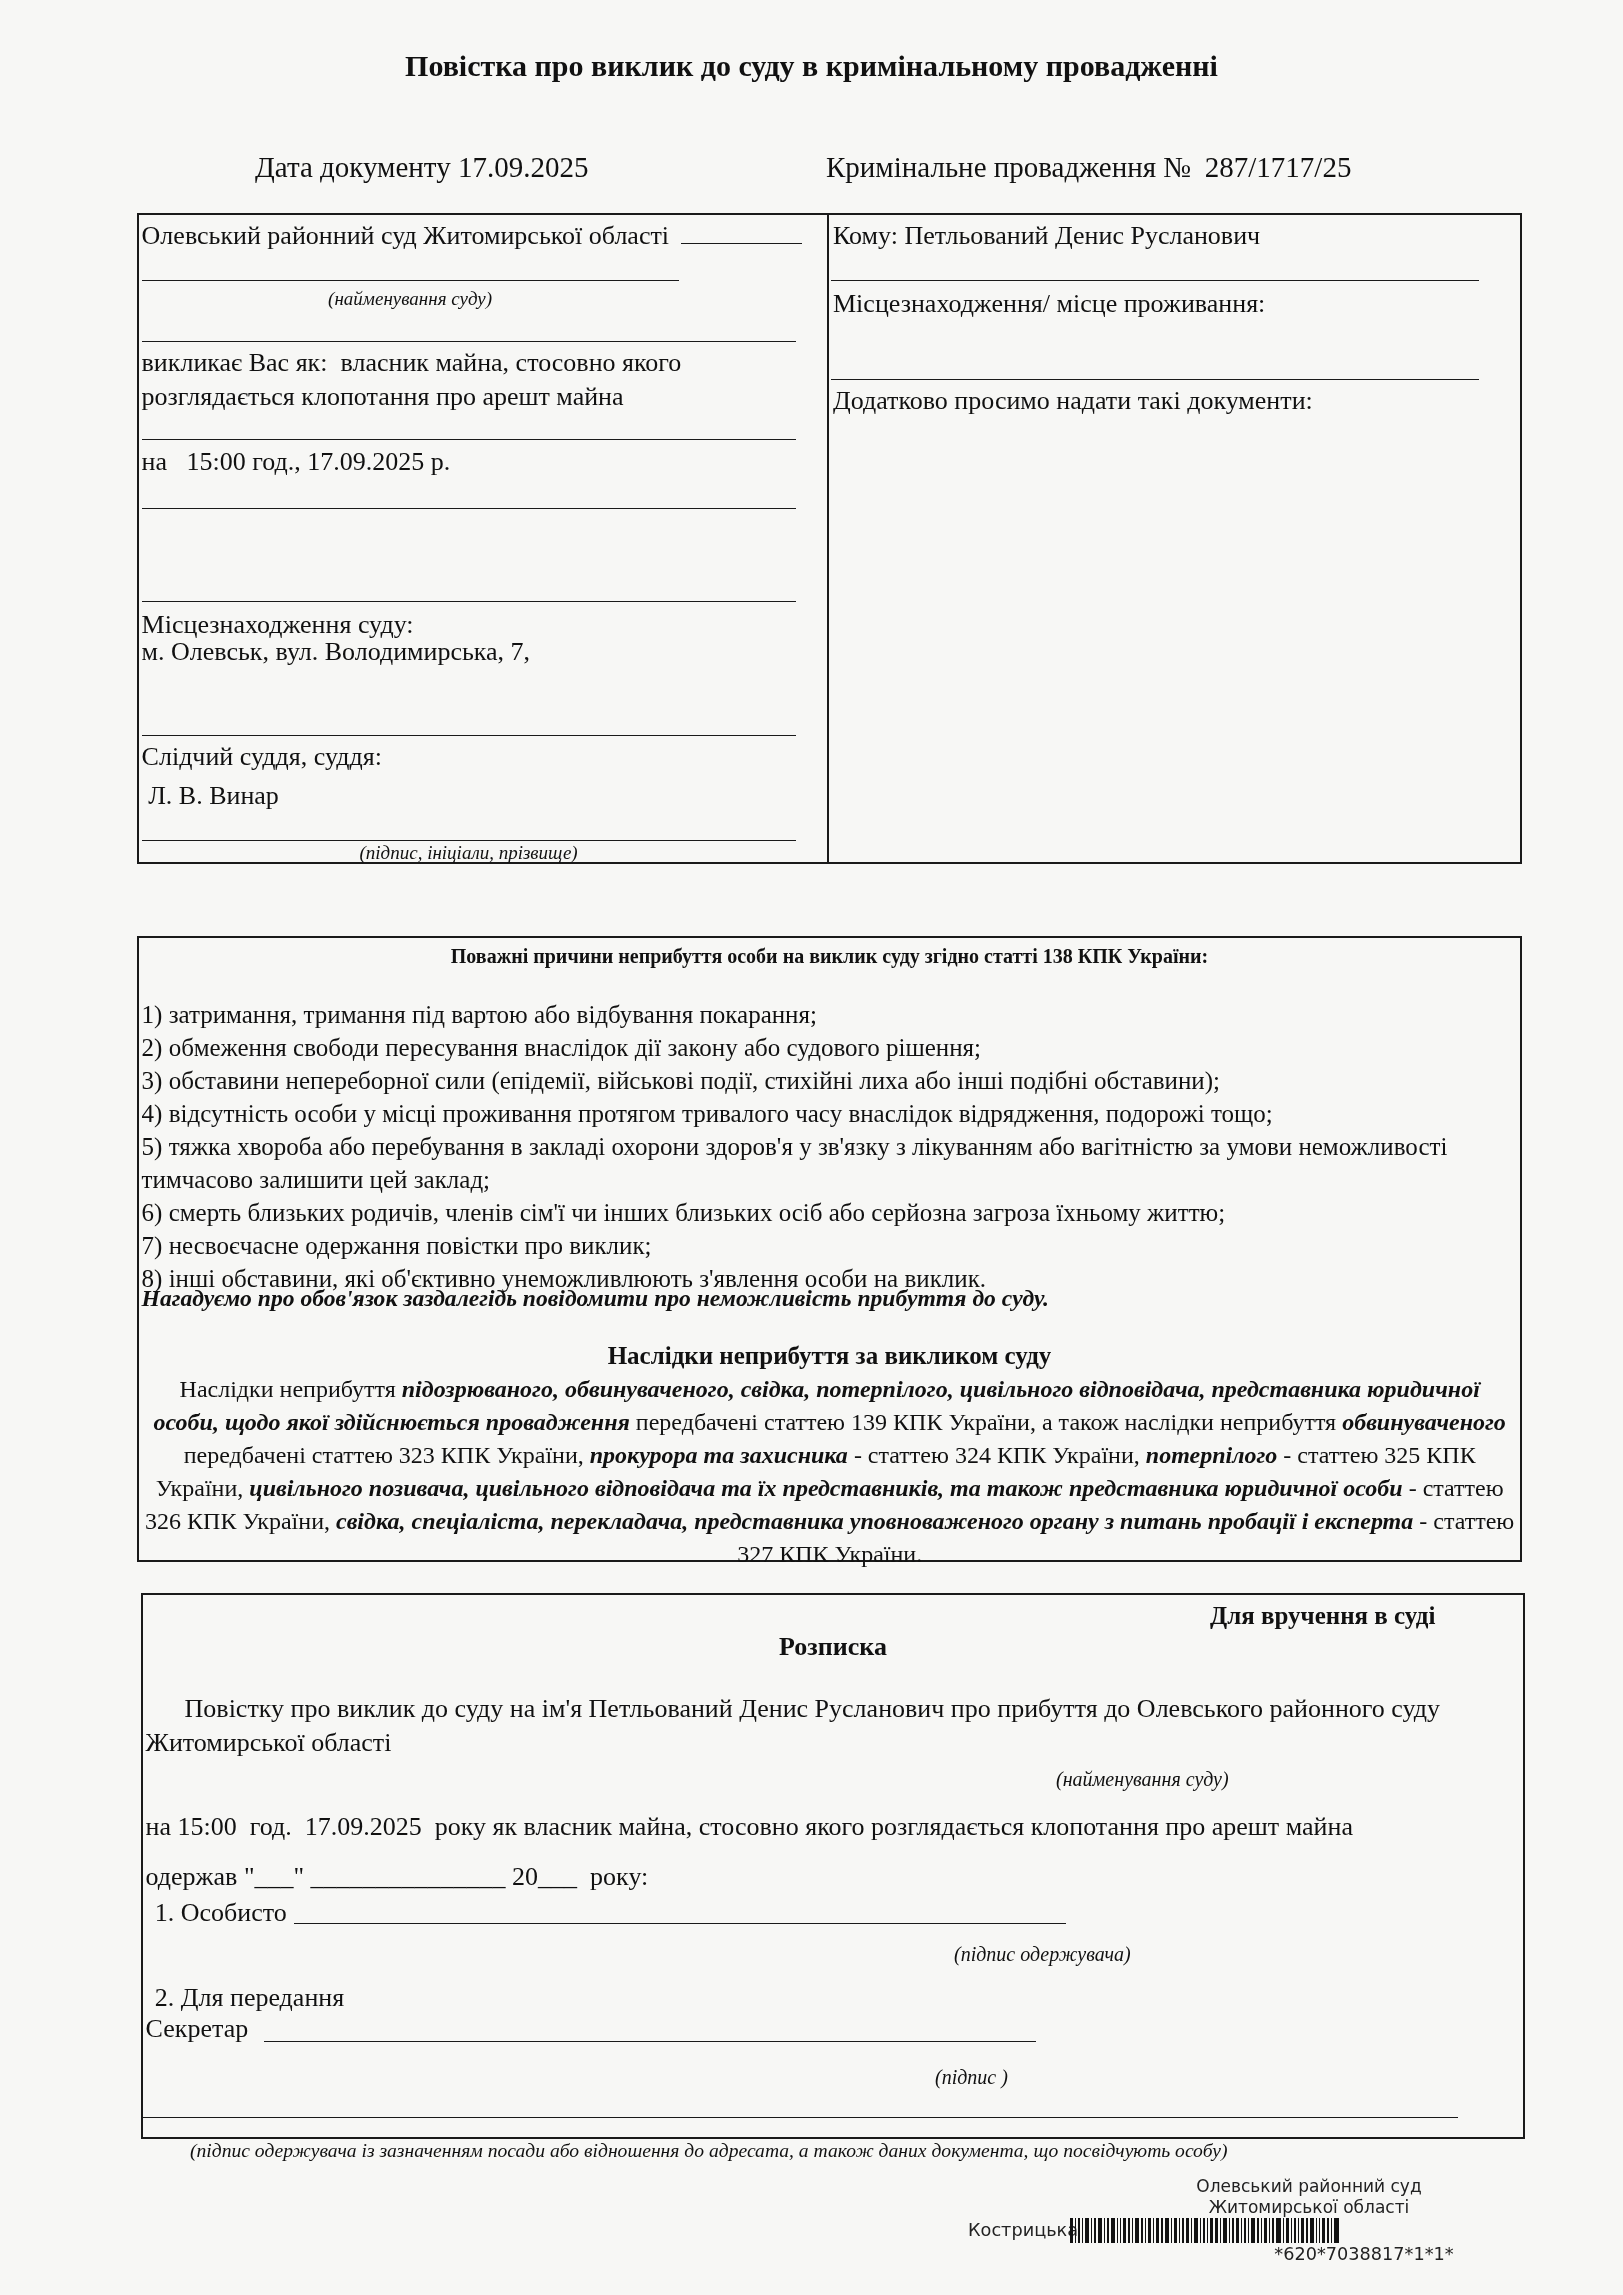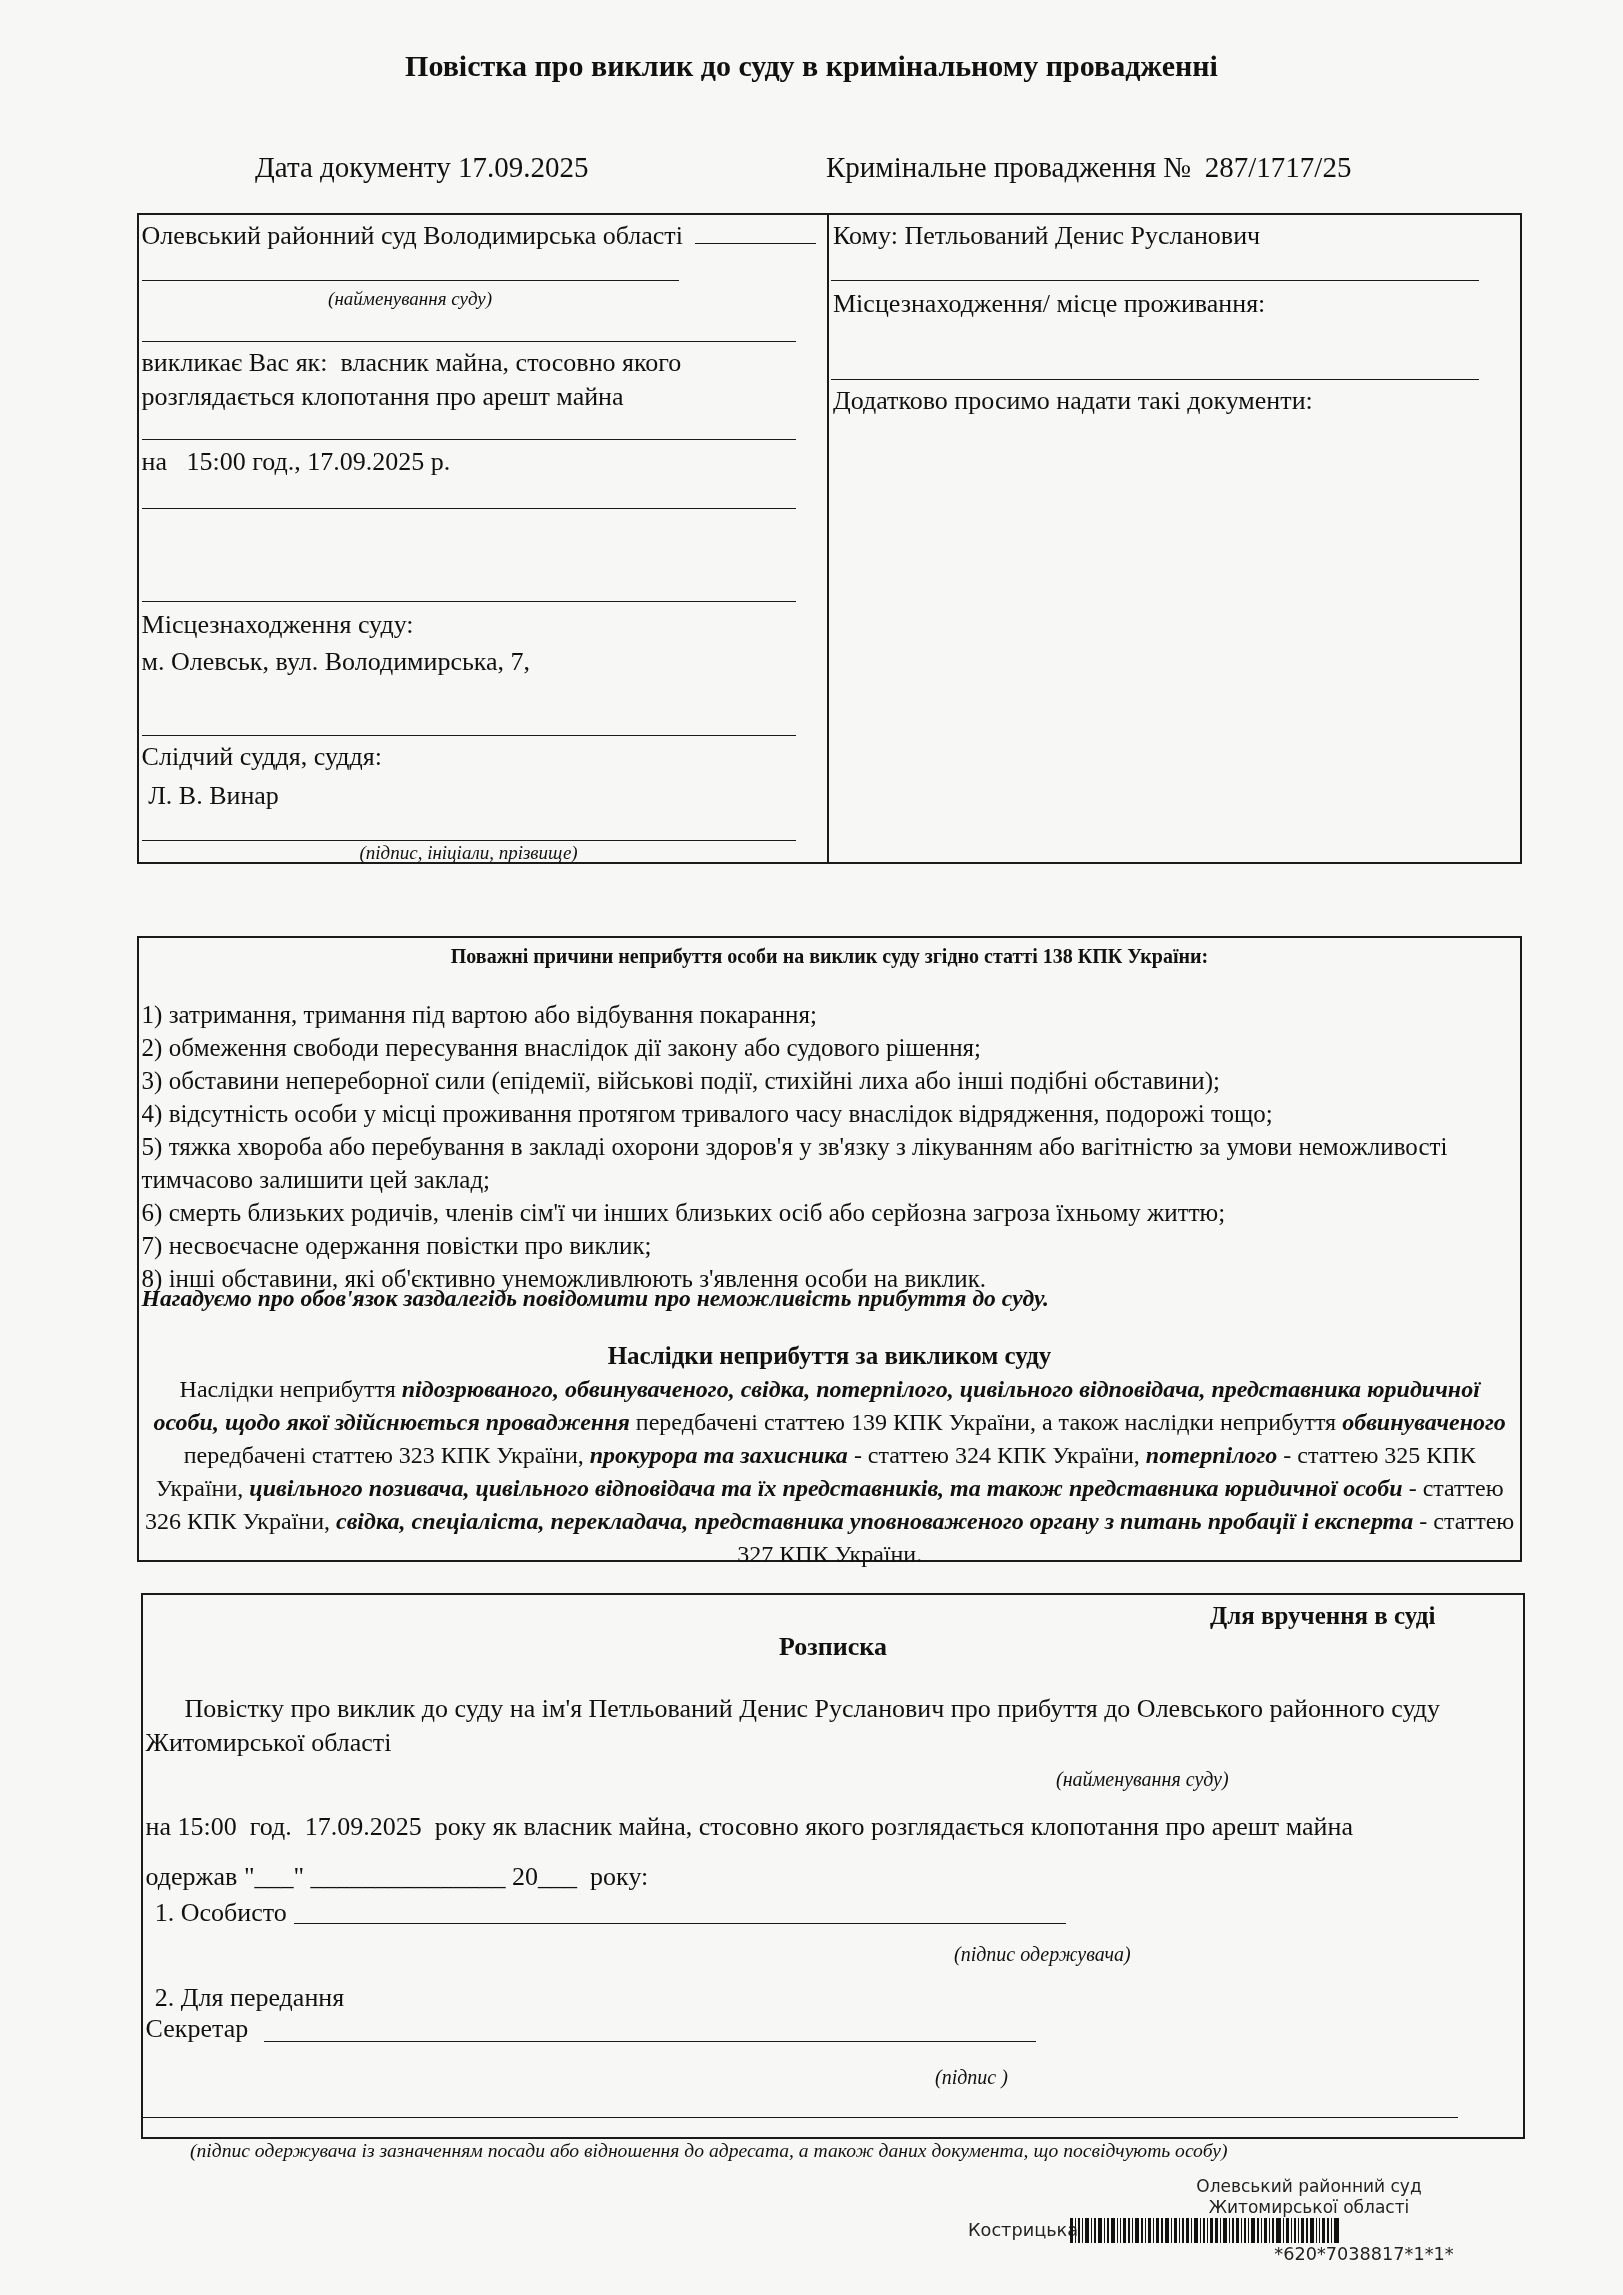--- a/index.html
+++ b/index.html
@@ -42,40 +42,40 @@
 <div class="abs hdr" style="left:826px;">
   <span>Кримінальне провадження №</span>
   <span style="margin-left:6.5px;">287/1717/25</span>
 </div>
 
 <div class="abs box" style="left:137px; top:213px; width:1385px; height:651px;">
 
   <div class="abs vr" style="left:688px; top:0; height:647px;"></div>
 
   <div class="abs t40" style="left:2.6px; top:3.9px; width:684px;">
-    <span>Олевський районний суд Володимирська області</span>
+    <span>Олевський районний суд Житомирської області</span>
     <span style="display:inline-block; width:121px; border-bottom:1.6px solid #1a1a1a; margin-left:5.2px;"></span>
   </div>
   <div class="abs line" style="left:2.6px; top:65px; width:537px;"></div>
   <div class="abs cap c" style="left:2.6px; top:73px; width:537px;">(найменування суду)</div>
   <div class="abs line" style="left:2.6px; top:126px; width:654px;"></div>
 
   <div class="abs t40" style="left:2.6px; top:131px; width:661px;">
     <span>викликає Вас як:</span>&nbsp;
     <span>власник майна, стосовно якого розглядається клопотання про арешт майна</span>
   </div>
   <div class="abs line" style="left:2.6px; top:224px; width:654px;"></div>
 
   <div class="abs t40" style="left:2.6px; top:230px; white-space:pre;">на   15:00 год., 17.09.2025 р.</div>
   <div class="abs line" style="left:2.6px; top:293px; width:654px;"></div>
 
   <div class="abs line" style="left:2.6px; top:386px; width:654px;"></div>
 
   <div class="abs t40" style="left:2.6px; top:393px;">Місцезнаходження суду:</div>
-  <div class="abs t40" style="left:2.6px; top:430px;">м. Олевськ, вул. Володимирська, 7,</div>
+  <div class="abs t40" style="left:2.6px; top:420px;">м. Олевськ, вул. Володимирська, 7,</div>
   <div class="abs line" style="left:2.6px; top:520px; width:654px;"></div>
 
   <div class="abs t40" style="left:2.6px; top:525px;">Слідчий суддя, суддя:</div>
   <div class="abs t40" style="left:9.2px; top:564px;">Л. В. Винар</div>
   <div class="abs line" style="left:2.6px; top:625px; width:654px;"></div>
   <div class="abs cap c" style="left:2.6px; top:627px; width:654px;">(підпис, ініціали, прізвище)</div>
 
   <div class="abs t40" style="left:694px; top:3.9px;">
     <span>Кому:</span>
     <span>Петльований Денис Русланович</span>

